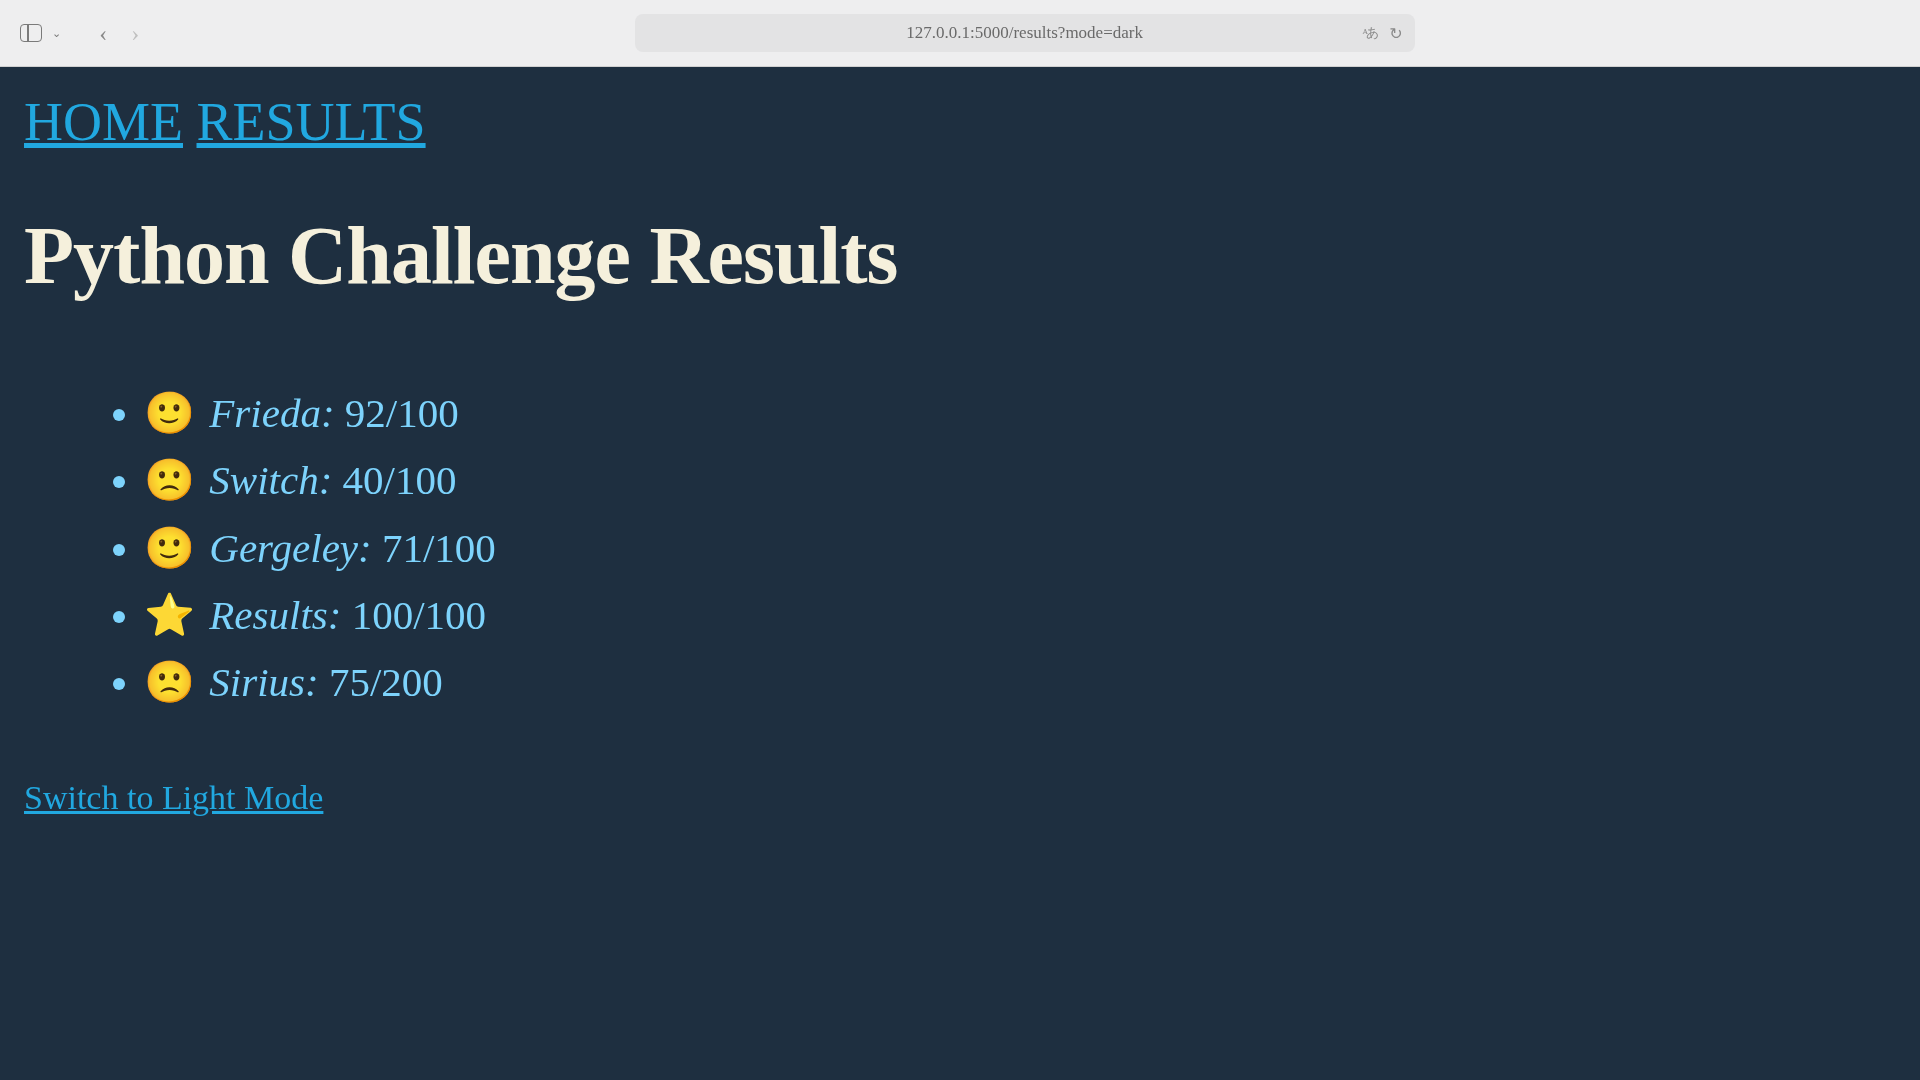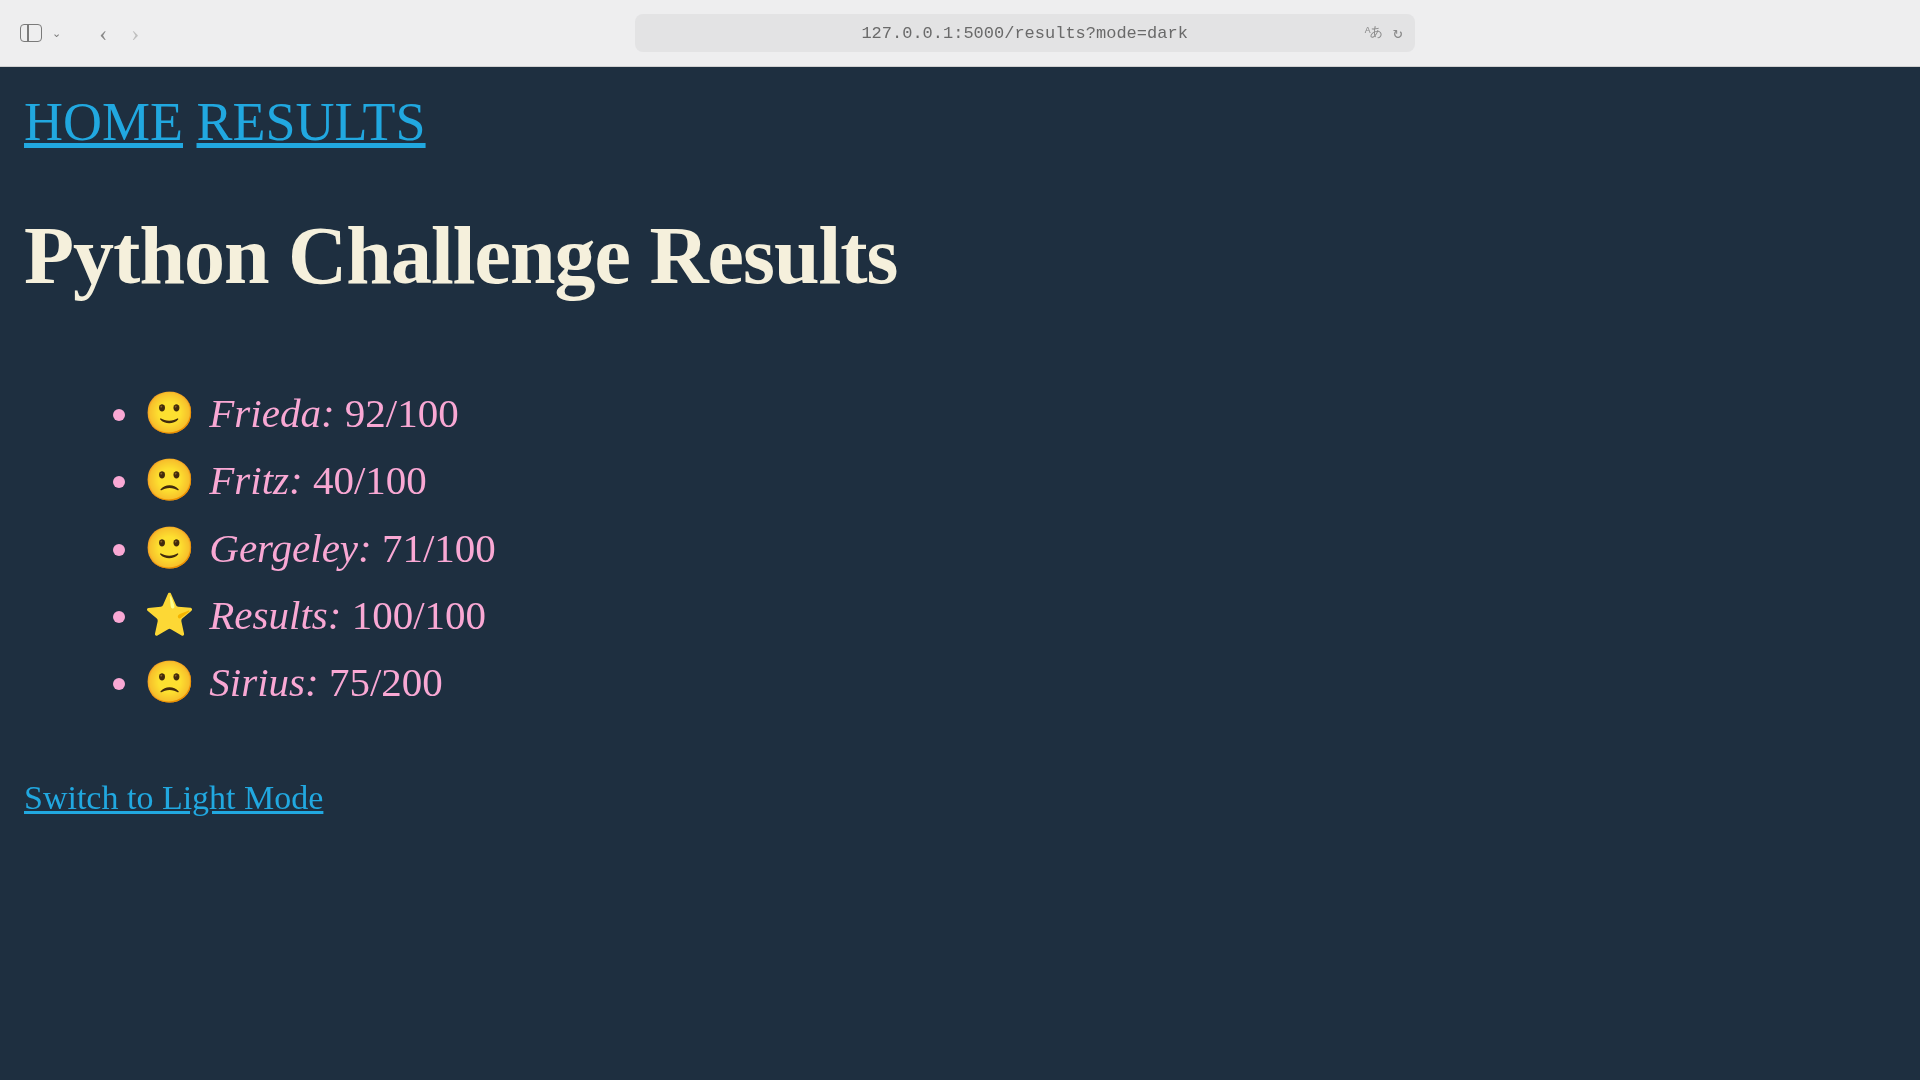--- a/index.html
+++ b/index.html
@@ -72,21 +72,21 @@
     }
     .address-bar {
       background: #e3e3e4;
       border-radius: 8px;
       height: 38px;
       width: 780px;
       display: flex;
       align-items: center;
       justify-content: center;
       position: relative;
-      font-family: Liberation Mono, monospace;
+      font-family: Liberation Serif, serif;
       font-size: 17px;
       color: #6a6a6a;
     }
     .address-bar-icons {
       position: absolute;
       right: 12px;
       display: flex;
       gap: 12px;
       color: #8a8a8a;
       font-size: 15px;
@@ -117,21 +117,21 @@
       font-size: 82px;
       font-weight: bold;
       color: #f5f0dc;
       margin-bottom: 84px;
       letter-spacing: -1px;
     }
     ul.results-list {
       list-style: disc;
       padding-left: 120px;
       font-size: 41px;
-      color: #f9a8d4;
+      color: #7dd3fc;
     }
     ul.results-list li {
       margin-bottom: 14px;
       line-height: 1.3;
     }
     ul.results-list li .emoji {
       font-style: normal;
       margin-right: 4px;
     }
     ul.results-list li .name {
@@ -180,21 +180,21 @@
   <h1 class="page-title">Python Challenge Results</h1>
 
   <ul class="results-list">
     <li>
       <span class="emoji">🙂</span>
       <span class="name">Frieda:</span>
       <span class="score">92/100</span>
     </li>
     <li>
       <span class="emoji">🙁</span>
-      <span class="name">Fritz:</span>
+      <span class="name">Switch:</span>
       <span class="score">40/100</span>
     </li>
     <li>
       <span class="emoji">🙂</span>
       <span class="name">Gergeley:</span>
       <span class="score">71/100</span>
     </li>
     <li>
       <span class="emoji">⭐</span>
       <span class="name">Results:</span>

